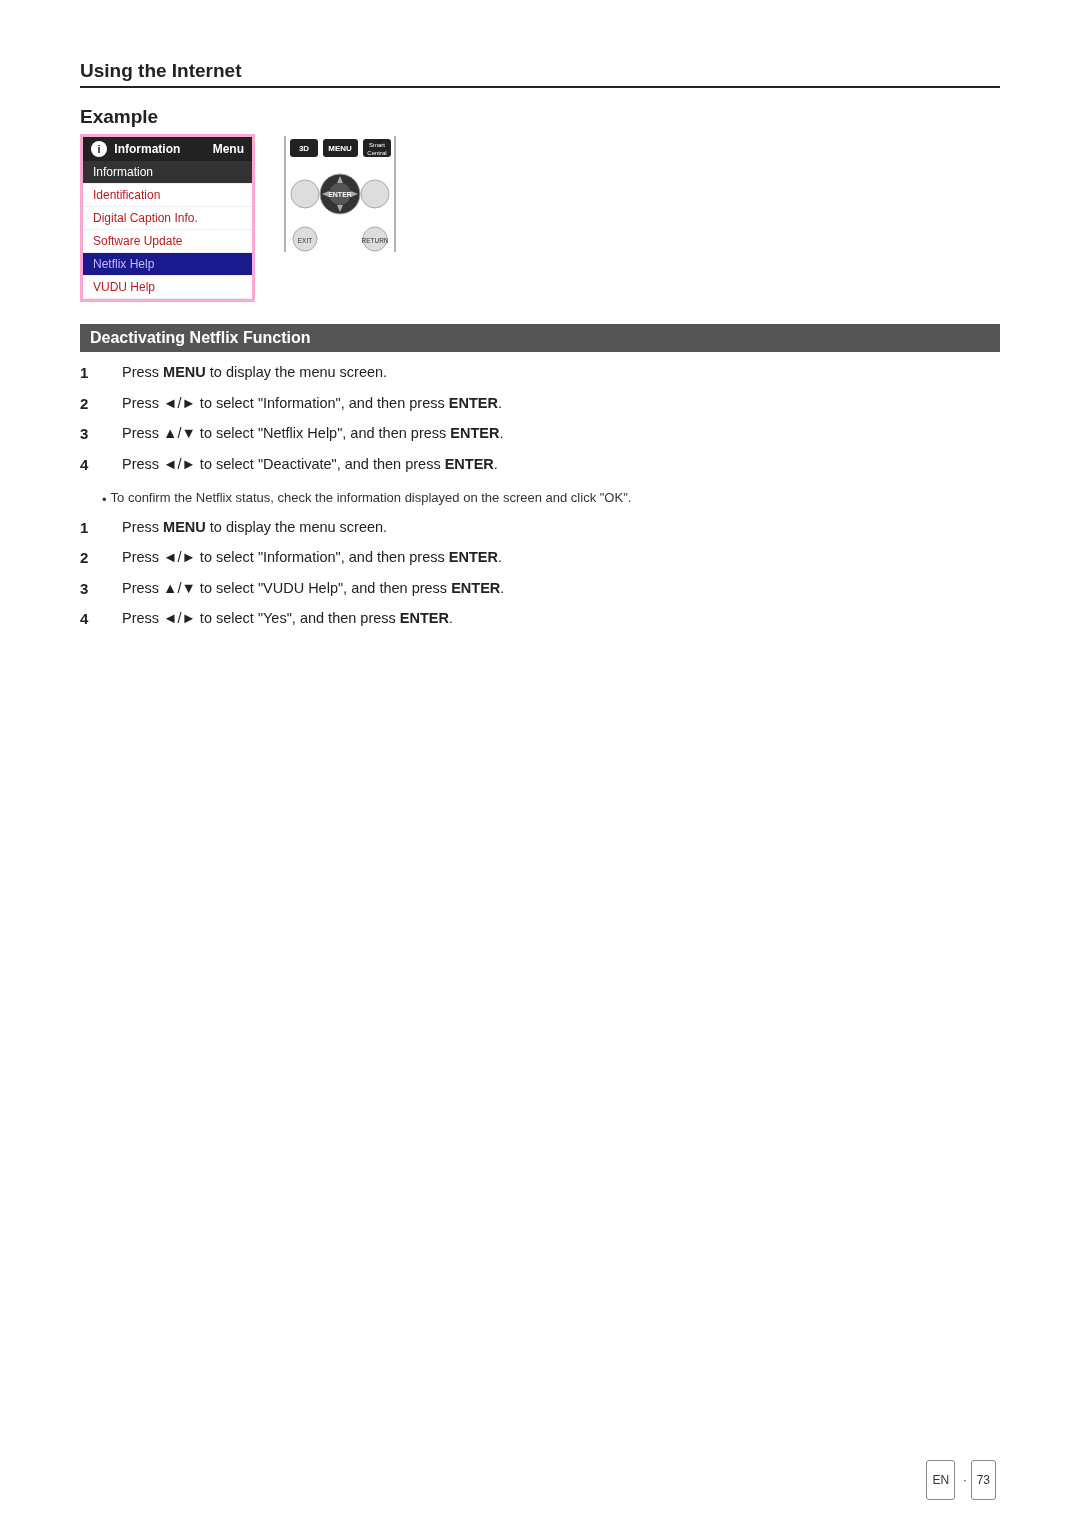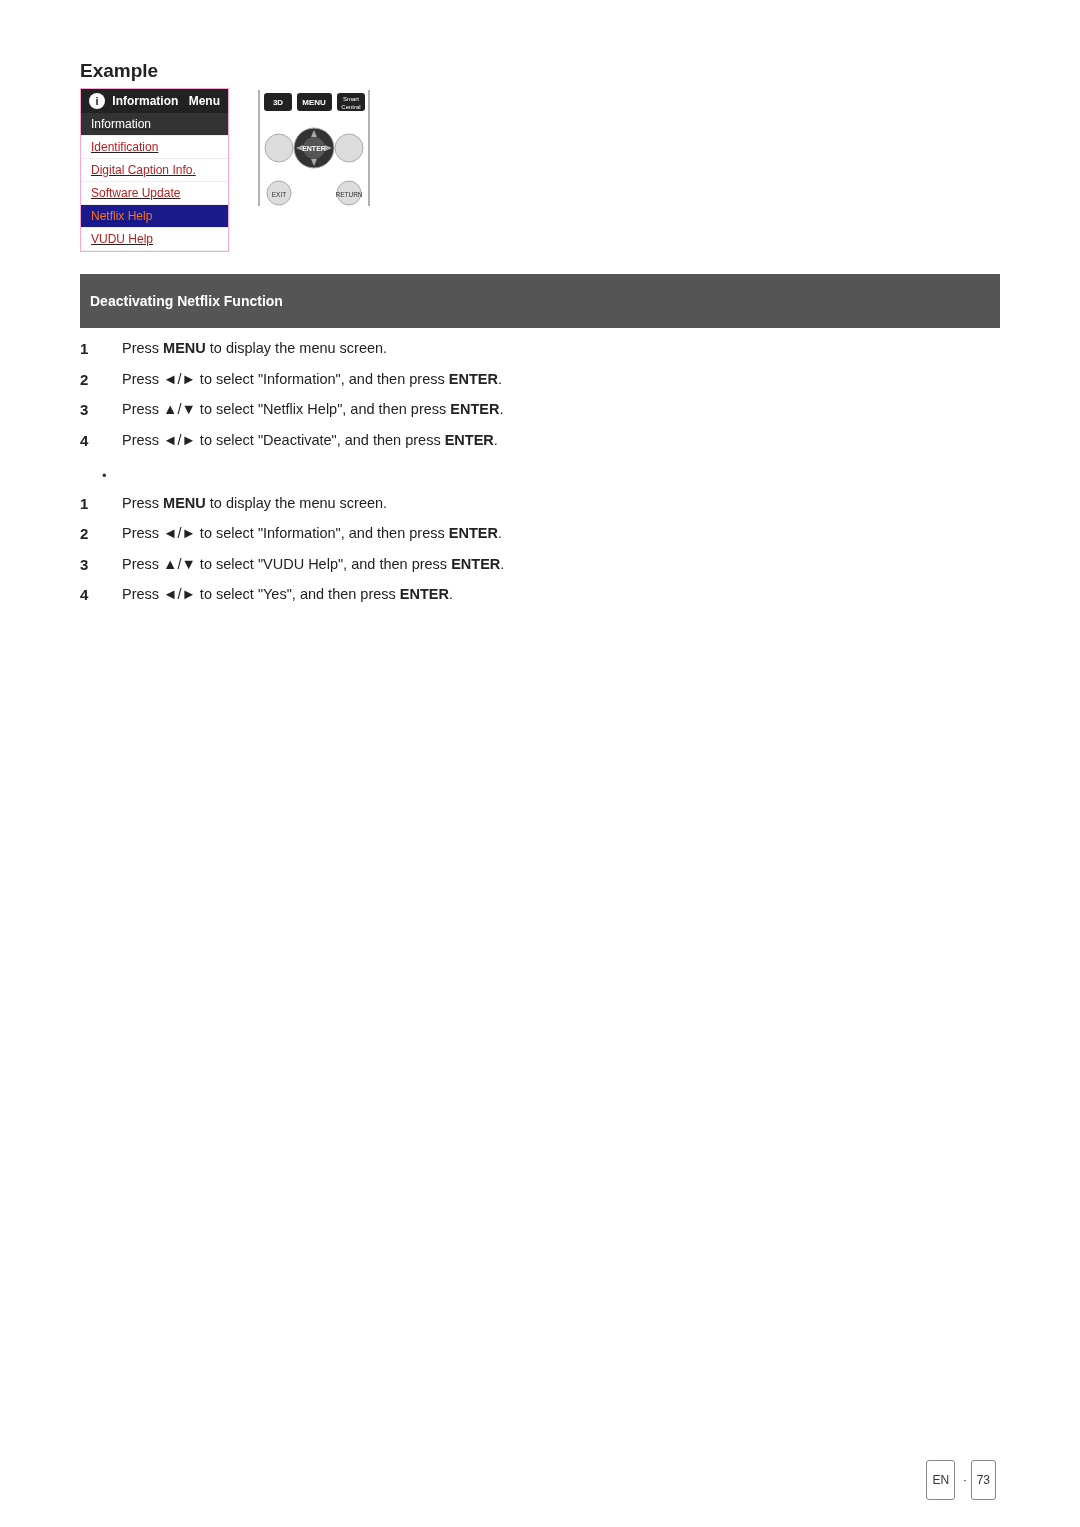--- a/index.html
+++ b/index.html
@@ -37,26 +37,25 @@
 
     
     .example-area {
       display: flex;
       align-items: flex-start;
       margin-bottom: 22px;
       gap: 10px;
     }
 
     .menu-mockup {
-      width: 149px;
-      border: 1px solid #f9a8d4;
+      width: 175px;
+      border: 3px solid #f9a8d4;
       font-size: 12px;
       background: #fff;
       flex-shrink: 0;
-      text-decoration: underline;
     }
     .menu-mockup-header {
       background: #222;
       color: #fff;
       display: flex;
       align-items: center;
       padding: 4px 8px;
       font-size: 12px;
       font-weight: bold;
       justify-content: space-between;
@@ -79,41 +78,41 @@
       font-size: 12px;
       border-bottom: 1px solid #eee;
       color: #b91c1c;
     }
     .menu-mockup-item.highlighted {
       background: #333;
       color: #fff;
     }
     .menu-mockup-item.selected {
       background: #1a1a8c;
-      color: #f97316;
+      color: #c4b5fd;
     }
 
     
     .remote-mockup {
       width: 130px;
       flex-shrink: 0;
       margin-left: 10px;
     }
 
     .remote-svg {
       width: 130px;
     }
 
     
     .subsection-title {
       background: #555;
       color: #fff;
-      font-size: 14px;
-      font-weight: bold;
-      padding: 19px 10px;
+      font-size: 16px;
+      font-weight: bold;
+      padding: 5px 10px;
       margin-bottom: 10px;
       margin-top: 10px;
     }
 
     
     .steps-list {
       list-style: none;
       margin-bottom: 14px;
     }
     .steps-list li {
@@ -167,20 +166,23 @@
       padding: 12px 5px;
       margin-right: 4px;
       font-size: 12px;
     }
   </style>
 </head>
 <body>
 
 <div class="page-container">
 
+  <div class="section-header">
+    <h2>Using the Internet</h2>
+  </div>
 
   <div class="example-label">Example</div>
 
   <div class="example-area">
 
     <div class="menu-mockup">
       <div class="menu-mockup-header">
         <span>
           <span class="info-icon">i</span>
           <span>Information</span>
@@ -254,20 +256,21 @@
       <span class="step-text">Press ▲/▼ to select "Netflix Help", and then press <b>ENTER</b>.</span>
     </li>
     <li>
       <span class="step-number">4</span>
       <span class="step-text">Press ◄/► to select "Deactivate", and then press <b>ENTER</b>.</span>
     </li>
   </ol>
 
   <div class="bullet-note">
     <span class="bullet-dot">•</span>
+    <span>To confirm the Netflix status, check the information displayed on the screen and click "OK".</span>
   </div>
 
 
   <ol class="steps-list">
     <li>
       <span class="step-number">1</span>
       <span class="step-text">Press <b>MENU</b> to display the menu screen.</span>
     </li>
     <li>
       <span class="step-number">2</span>

